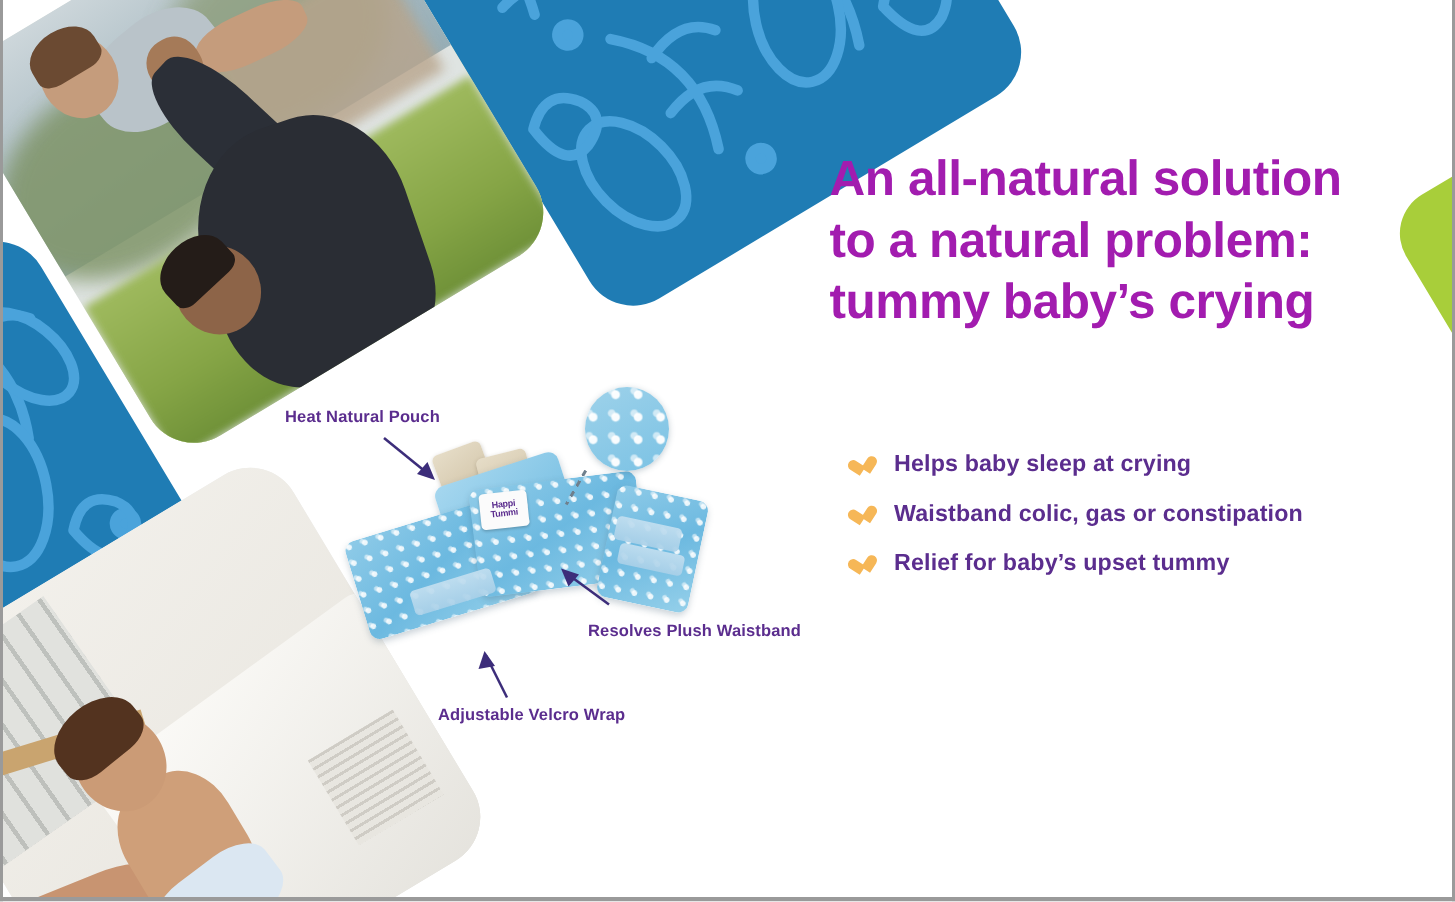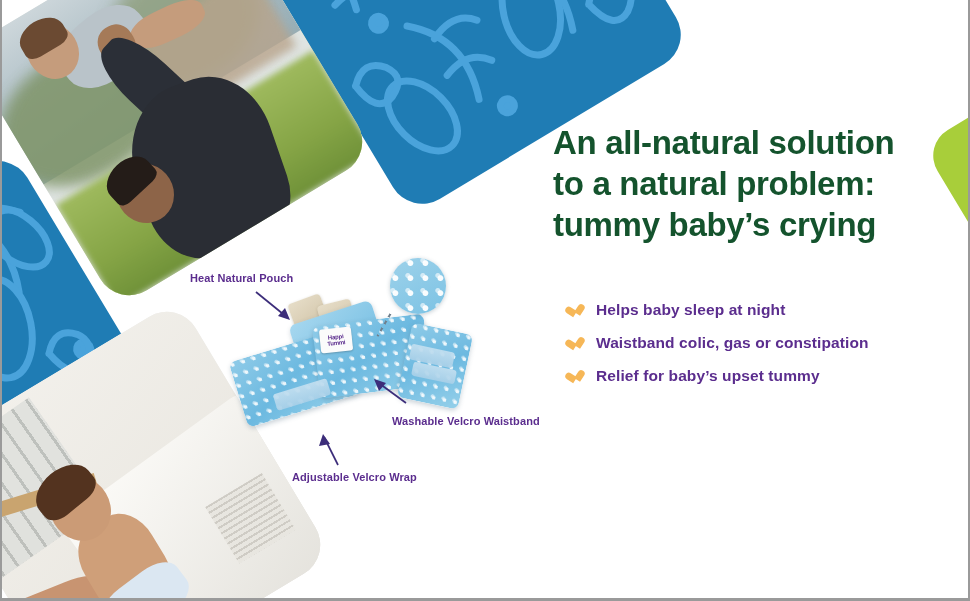--- a/index.html
+++ b/index.html
@@ -169,22 +169,22 @@
 
   
   .callout{position:absolute;color:#5b2d8e;font-weight:bold;white-space:nowrap;
        font-size:11px;letter-spacing:.1px;}
   #callout-pouch{left:188px;top:272px;}
   #callout-waist{left:390px;top:415px;}
   #callout-velcro{left:290px;top:471px;}
 
   
   #headline{position:absolute;left:551px;top:98px;width:400px;
-       color:#14532d;font-weight:bold;font-size:33px;line-height:41px;
-       letter-spacing:-.3px;margin-top:24px;}
+       color:#a21caf;font-weight:bold;font-size:33px;line-height:41px;
+       letter-spacing:-.3px;}
   #benefits{position:absolute;left:570px;top:300px;width:380px;}
   .benefit{display:flex;align-items:flex-start;margin-bottom:14px;}
   .heart{flex:0 0 auto;width:13px;height:12px;margin-top:5px;margin-right:11px;
        position:relative;transform:rotate(-12deg);}
   .heart:before,.heart:after{content:"";position:absolute;width:7px;height:11px;
        background:#f6b757;border-radius:7px 7px 0 0;top:0;}
   .heart:before{left:0;transform:rotate(-45deg);transform-origin:0 100%;}
   .heart:after{left:0;transform:rotate(45deg);transform-origin:100% 100%;}
   .benefit-text{color:#5b2d8e;font-weight:bold;font-size:15.5px;line-height:19px;
        letter-spacing:.1px;}
@@ -283,21 +283,21 @@
     <div class="velcro" id="velcro-c"></div>
     <div id="brand-label">
       <span>Happi Tummi</span>
     </div>
   </div>
 
   <div id="dash-line"></div>
   <div id="magnifier"></div>
 
   <div class="callout" id="callout-pouch">Heat Natural Pouch</div>
-  <div class="callout" id="callout-waist">Washable Velcro Waistband</div>
+  <div class="callout" id="callout-waist">Resolves Plush Waistband</div>
   <div class="callout" id="callout-velcro">Adjustable Velcro Wrap</div>
 
   <svg style="position:absolute;left:0;top:0;width:970px;height:601px;pointer-events:none">
     <g stroke="#3c2d7a" stroke-width="1.7" fill="none">
       <path d="M254 292 L286 318"></path>
       <path d="M404 403 L374 381"></path>
       <path d="M336 465 L322 437"></path>
     </g>
     <polygon points="288,320 276,316 283,308" fill="#3c2d7a"></polygon>
     <polygon points="372,379 384,383 377,391" fill="#3c2d7a"></polygon>
@@ -306,21 +306,21 @@
 
   <div id="headline">
     <div>An all-natural solution</div>
     <div>to a natural problem:</div>
     <div>tummy baby’s crying</div>
   </div>
 
   <div id="benefits">
     <div class="benefit">
       <span class="heart"></span>
-      <span class="benefit-text">Helps baby sleep at night</span>
+      <span class="benefit-text">Helps baby sleep at crying</span>
     </div>
     <div class="benefit">
       <span class="heart"></span>
       <span class="benefit-text">Waistband colic, gas or constipation</span>
     </div>
     <div class="benefit">
       <span class="heart"></span>
       <span class="benefit-text">Relief for baby’s upset tummy</span>
     </div>
   </div>

